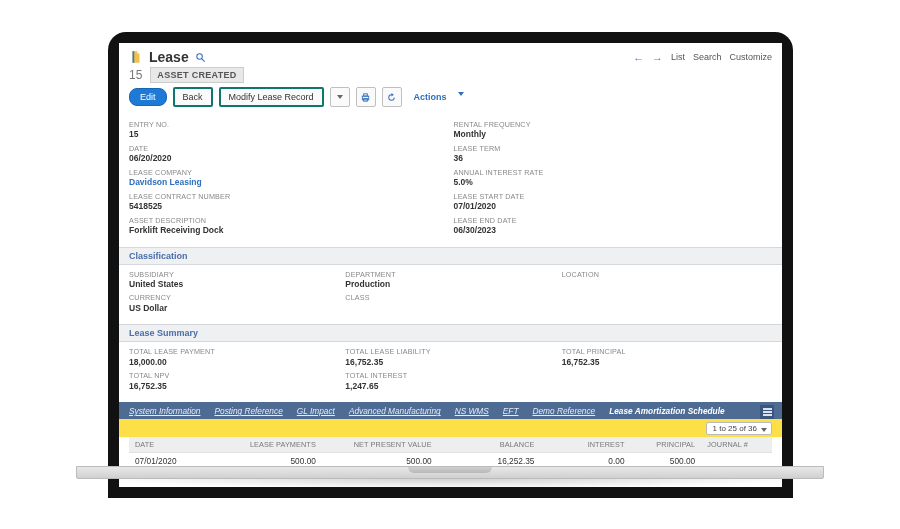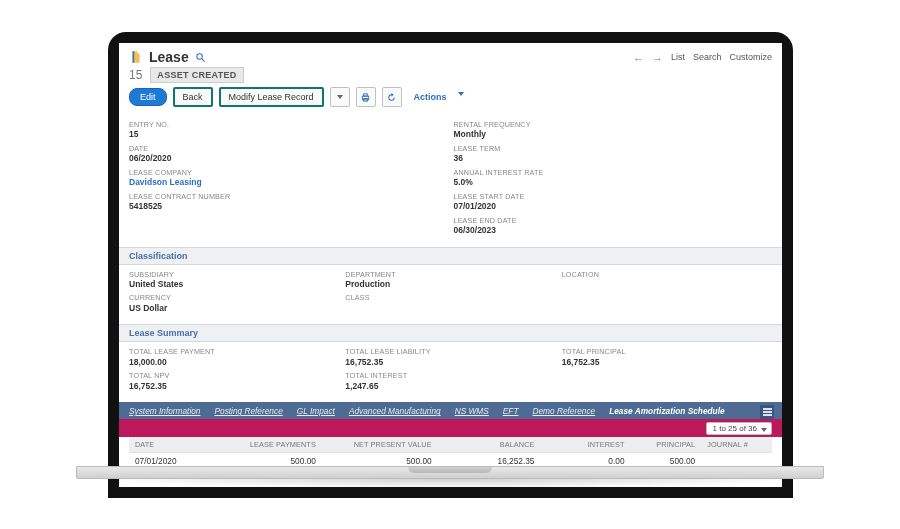--- a/index.html
+++ b/index.html
@@ -120,21 +120,21 @@
   .tab .u{ text-decoration:underline; }
   .tab.active { color:#fff; font-weight:700; }
   .tabs-menu{
     position:absolute; right:8px; top:3px; width:14px; height:14px;
     background:#3b567e; display:flex; align-items:center; justify-content:center;
   }
   .tabs-menu span{width:9px;height:1.5px;background:#d8e3f1;display:block;box-shadow:0 3px 0 #d8e3f1,0 -3px 0 #d8e3f1;}
 
   .pager-row{
     display:flex; justify-content:flex-end; align-items:center;
-    padding:3px 10px 2px 10px; background:#be185d;
+    padding:3px 10px 2px 10px; background:#fde047;
   }
   .pager{
     font-size:8px; color:#444; border:1px solid #bbb; padding:1px 14px 1px 6px;
     border-radius:2px; background:#fff; position:relative;
   }
   .pager .dd-caret{position:absolute;right:4px;top:5px;}
 
   table.grid { width:100%; border-collapse:collapse; table-layout:fixed;}
   table.grid th {
     text-align:left; font-size:7.3px; color:#777; font-weight:500;
@@ -223,20 +223,24 @@
                 <div class="f-label">DATE</div>
                 <div class="f-value">06/20/2020</div>
               </div>
             <div class="field">
                 <div class="f-label">LEASE COMPANY</div>
                 <div class="f-value link">Davidson Leasing</div>
               </div>
             <div class="field">
                 <div class="f-label">LEASE CONTRACT NUMBER</div>
                 <div class="f-value">5418525</div>
+              </div>
+            <div class="field">
+                <div class="f-label">ASSET DESCRIPTION</div>
+                <div class="f-value">Forklift Receiving Dock</div>
               </div>
           </div>
           <div class="col">
             <div class="field">
                 <div class="f-label">RENTAL FREQUENCY</div>
                 <div class="f-value">Monthly</div>
               </div>
             <div class="field">
                 <div class="f-label">LEASE TERM</div>
                 <div class="f-value">36</div>

